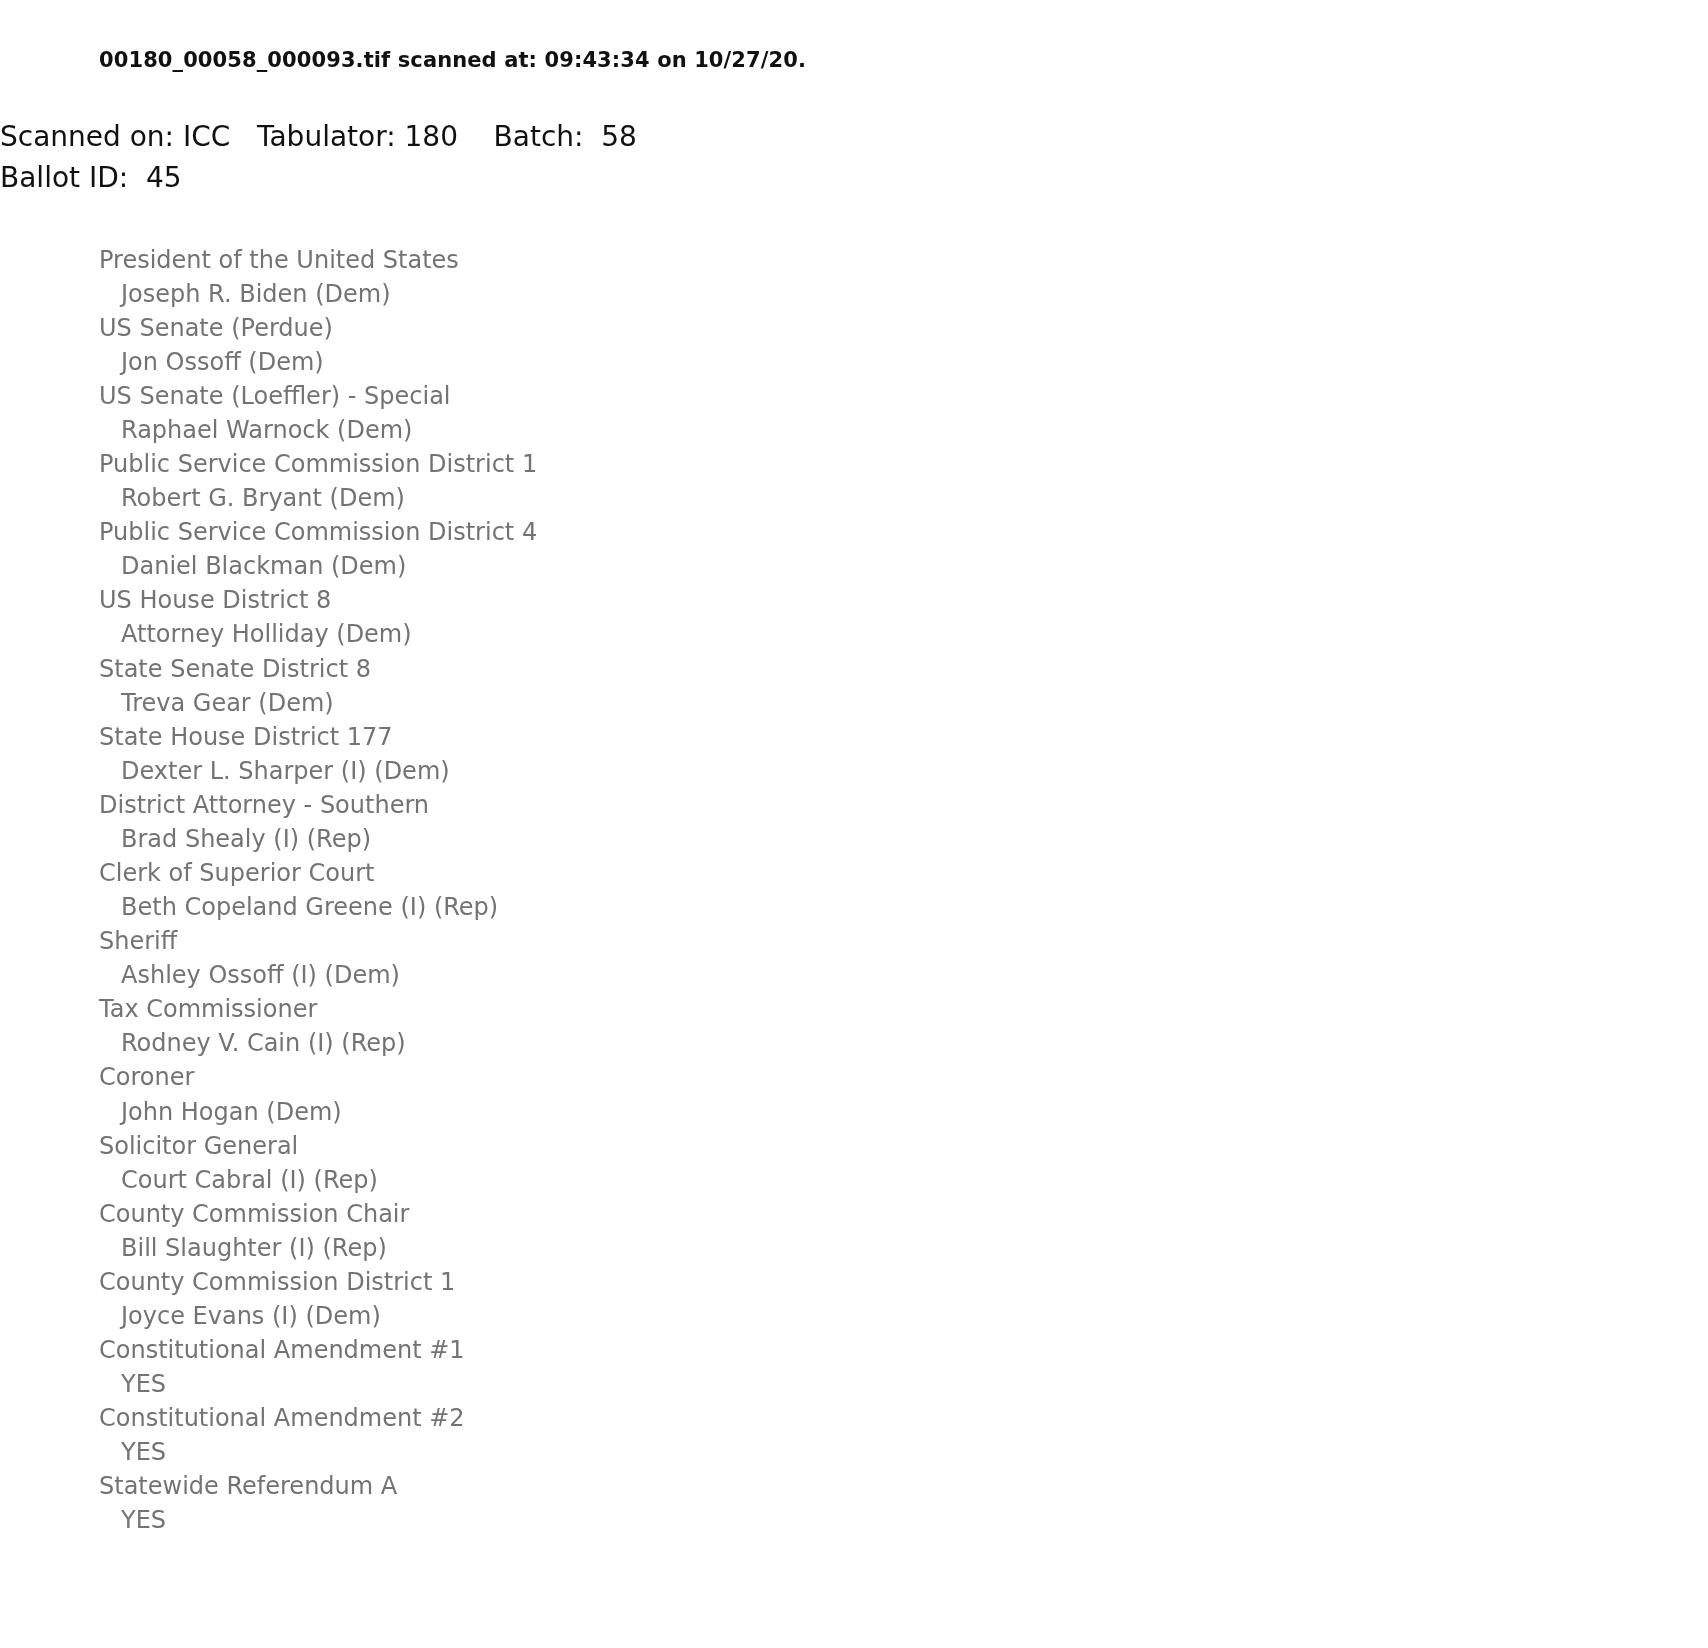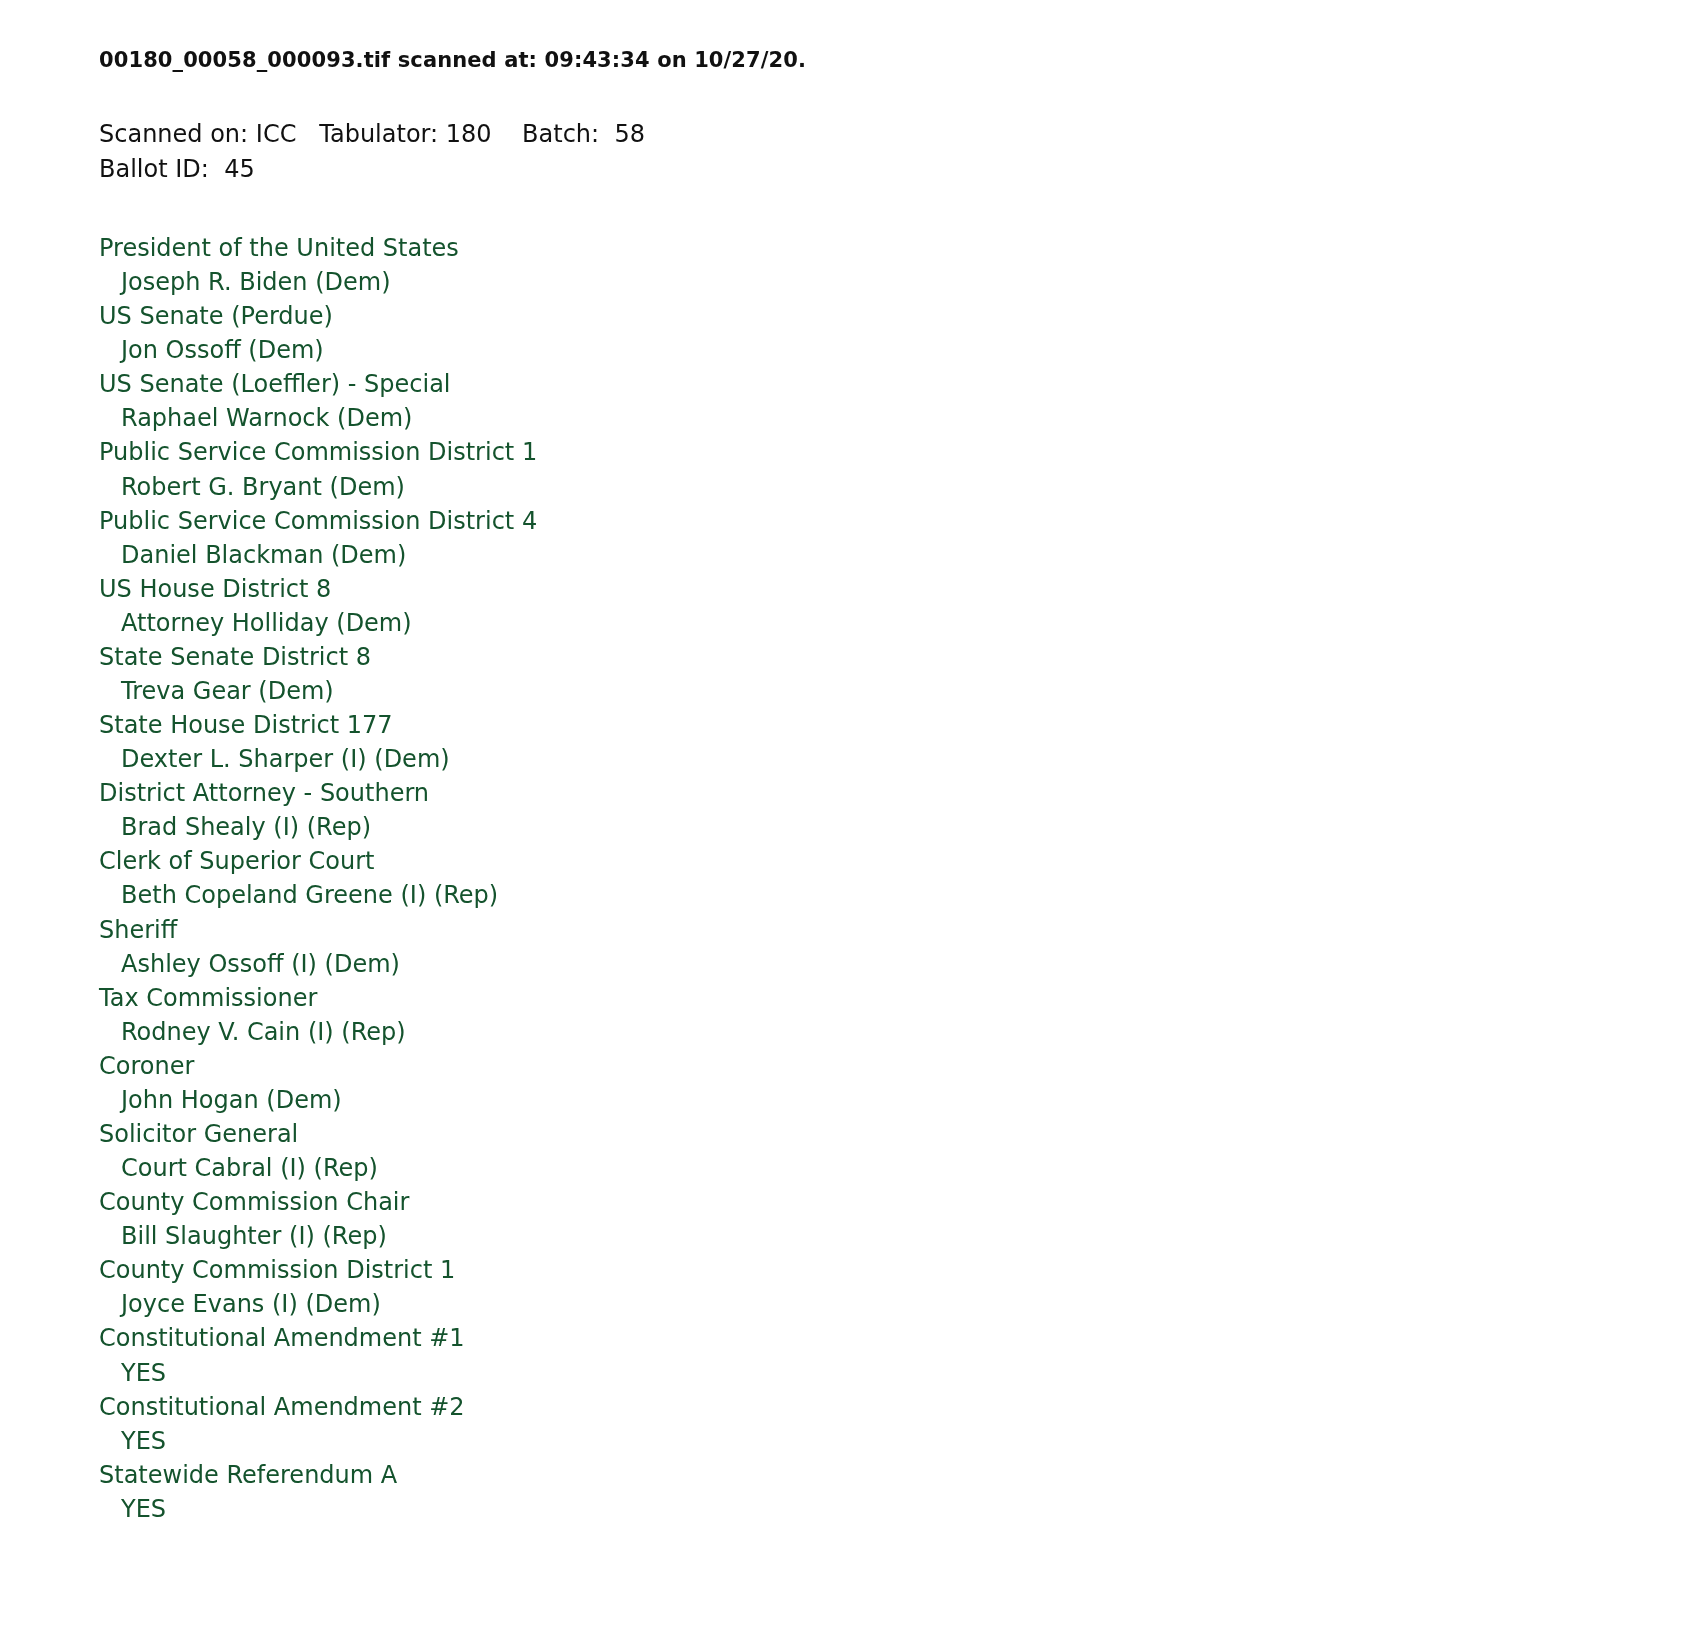--- a/index.html
+++ b/index.html
@@ -23,34 +23,33 @@
   .scan-header {
     font-size: 21px;
     font-weight: 700;
     color: #111111;
     margin-left: 99px;
     line-height: 1.4;
     letter-spacing: 0.1px;
   }
   .meta-block {
     margin-top: 42px;
-    margin-left: 99px;
-    font-size: 24px;
+    font-size: 28px;
     color: #111111;
     line-height: 1.45;
   }
   .meta-line {
     white-space: pre;
   }
   .contest-list {
     margin-top: 44px;
     margin-left: 99px;
     font-size: 24px;
     line-height: 1.42;
-    color: #14532d;
+    color: #737373;
   }
   .contest {
     margin: 0;
   }
   .contest-title {
     white-space: pre;
   }
   .contest-choice {
     white-space: pre;
     padding-left: 22px;

